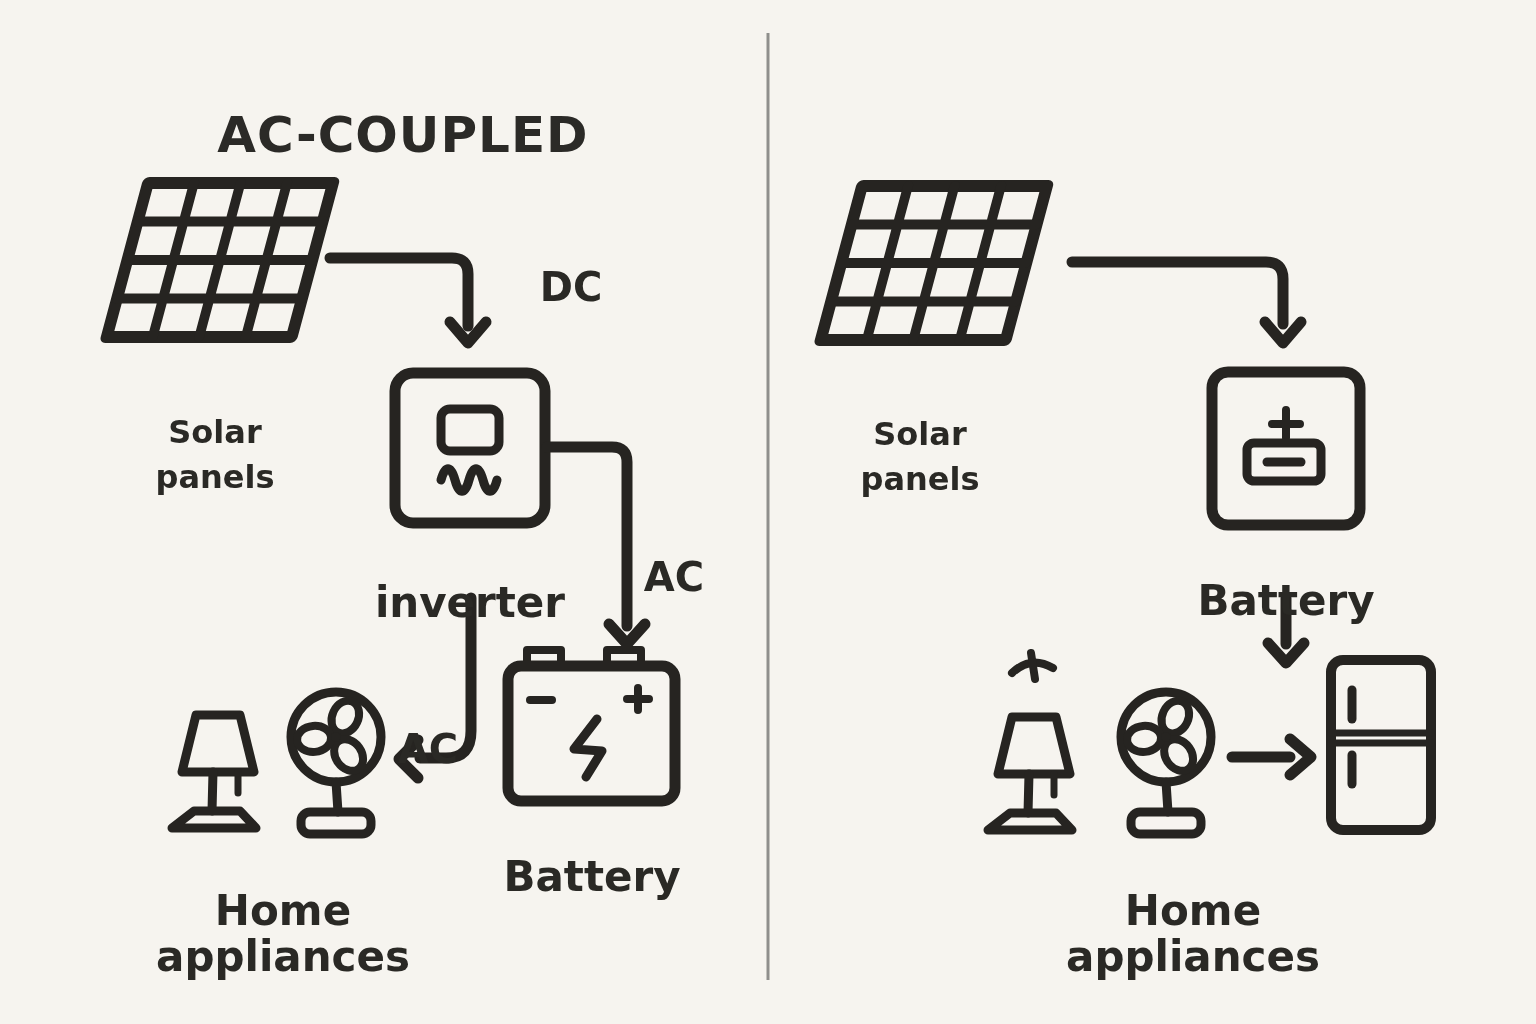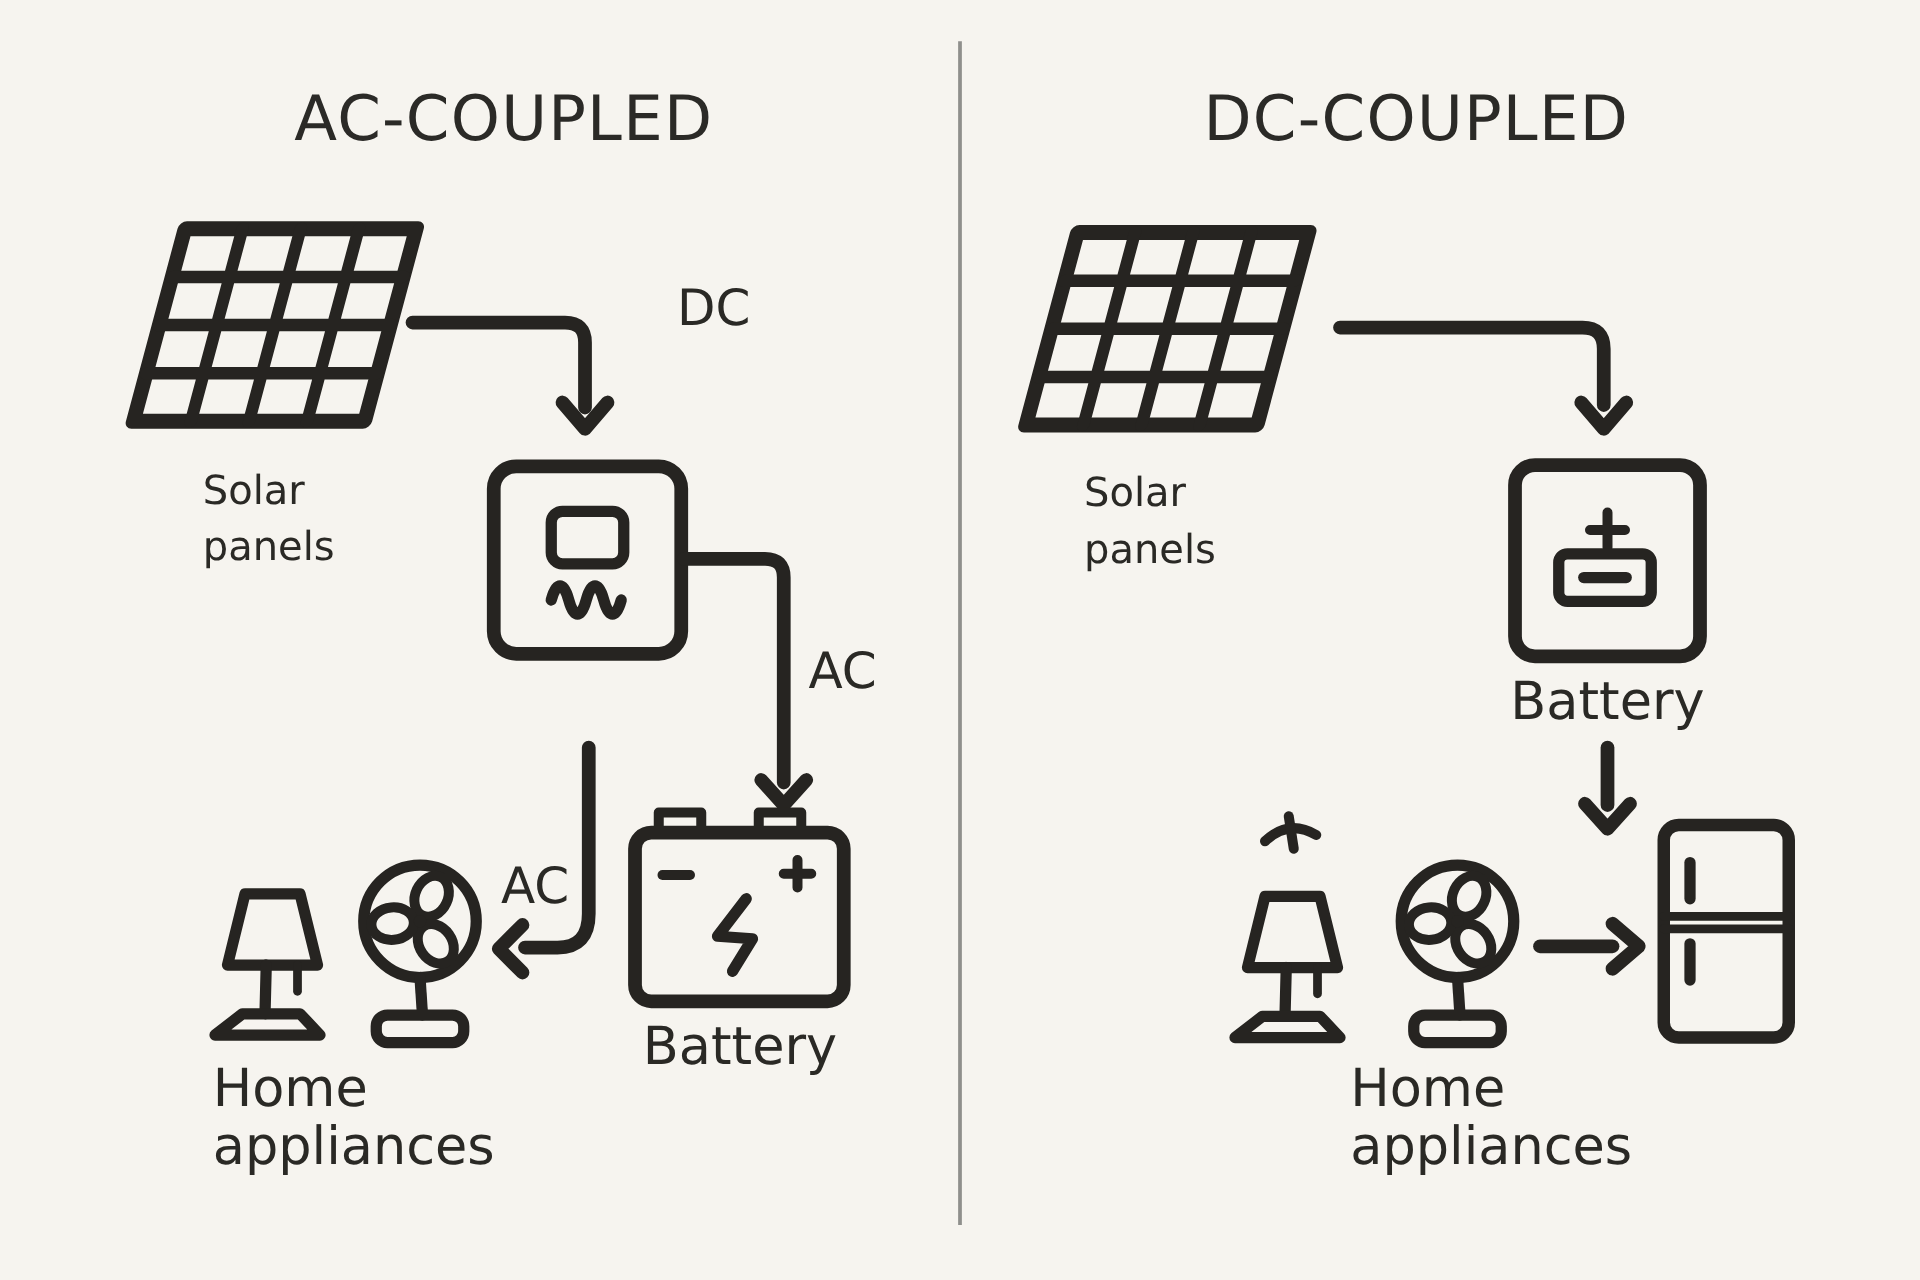--- a/index.html
+++ b/index.html
@@ -9,24 +9,25 @@
     background:#f6f4ef;
     overflow:hidden;
     font-family:"DejaVu Sans","Liberation Sans",sans-serif;
   }
   #diagram-svg{position:absolute;left:0;top:0;}
   .s{fill:none;stroke:#262421;stroke-linecap:round;stroke-linejoin:round;}
   .label{
     position:absolute;
     transform:translateX(-50%);
     color:#2a2925;
-    font-weight:normal;
-    text-align:left;
+    font-weight:bold;
+    text-align:center;
     white-space:nowrap;
     user-select:none;
+    margin-top:40px;
   }
   .title{font-size:50px;letter-spacing:1px;color:#2b2a27;}
   .big{font-size:42px;line-height:46px;}
   .mid{font-size:32px;line-height:45px;}
   .wire{font-size:40px;}
 </style>
 </head>
 <body>
 
 <div id="stage">
@@ -136,33 +137,33 @@
 
   <div class="label title" style="left:403px;top:66px;">AC-COUPLED</div>
 
   <div class="label mid" style="left:215px;top:370px;">
     <div>Solar</div>
     <div>panels</div>
   </div>
 
   <div class="label wire" style="left:571px;top:224px;">DC</div>
 
+  <div class="label big" style="left:470px;top:540px;">inverter</div>
 
   <div class="label wire" style="left:674px;top:514px;">AC</div>
 
   <div class="label wire" style="left:428px;top:686px;">AC</div>
 
   <div class="label big" style="left:592px;top:814px;">Battery</div>
 
   <div class="label big" style="left:283px;top:848px;">
     <div>Home</div>
     <div>appliances</div>
   </div>
 
-  <div class="label title" style="left:1133px;top:66px;">DC-COUPLED</div>
 
   <div class="label mid" style="left:920px;top:372px;">
     <div>Solar</div>
     <div>panels</div>
   </div>
 
   <div class="label big" style="left:1286px;top:538px;">Battery</div>
 
   <div class="label big" style="left:1193px;top:848px;">
     <div>Home</div>

